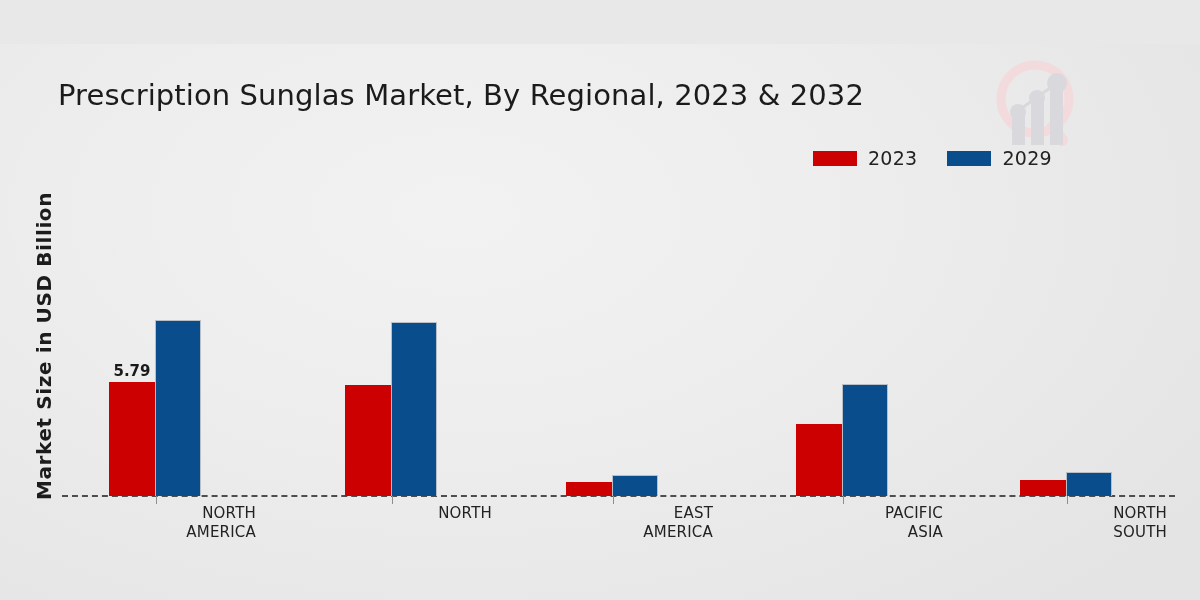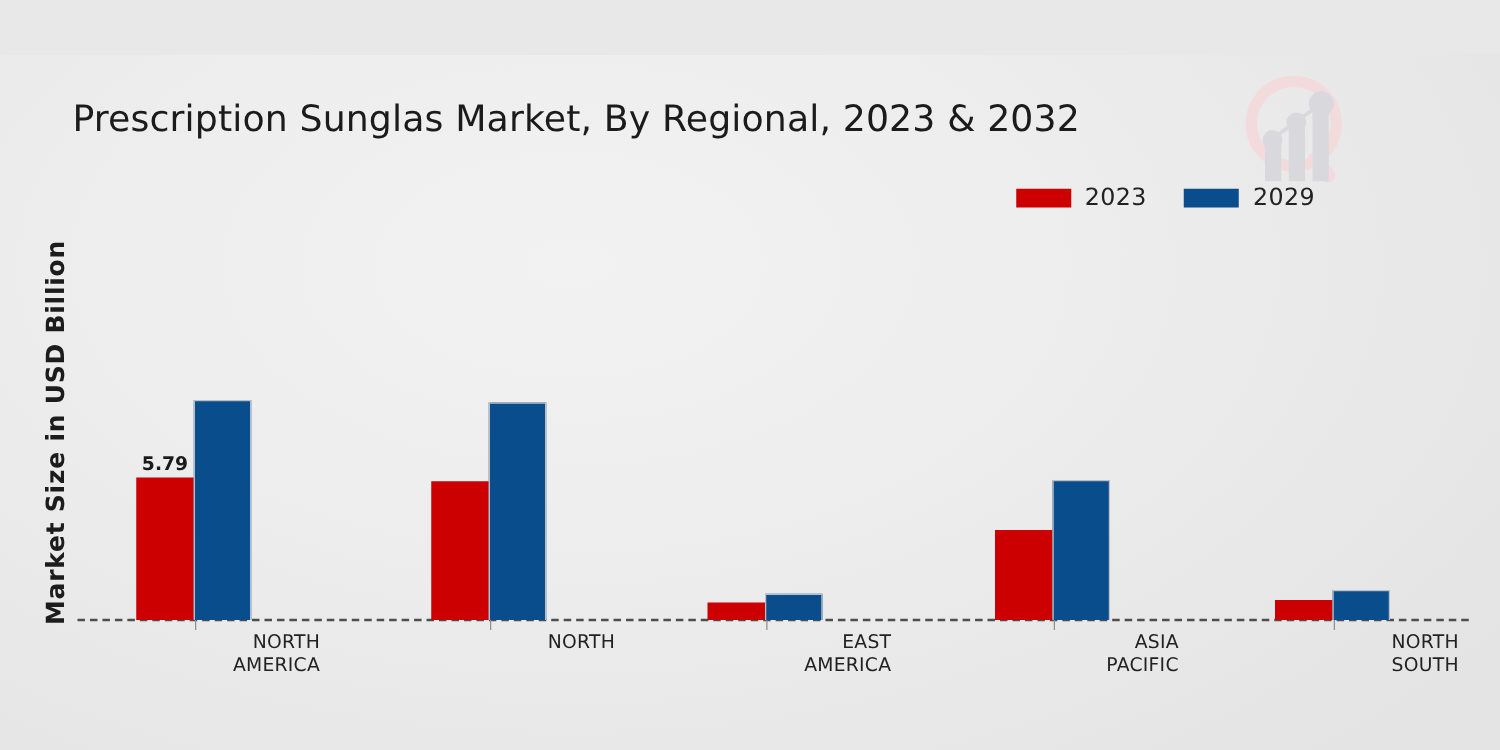--- a/index.html
+++ b/index.html
@@ -252,22 +252,22 @@
             <div style="position: relative; width: 46px;">
               <div class="bar series-0" title="2023: 2.05" style="height: 71.955px;"></div>
             </div>
             <div style="position: relative; width: 46px;">
               <div class="bar series-1" title="2032: 3.19" style="height: 111.969px;"></div>
             </div>
           </div>
         </div>
         <div class="tick" style="left: 843px;"></div>
         <div class="cat-label" style="left: 743px;">
+          <div>PACIFIC</div>
           <div>ASIA</div>
-          <div>PACIFIC</div>
         </div>
         <div class="bar-group" style="left: 1020px;">
           <div class="bars">
             <div style="position: relative; width: 46px;">
               <div class="bar series-0" title="2023: 0.46" style="height: 16.146px;"></div>
             </div>
             <div style="position: relative; width: 46px;">
               <div class="bar series-1" title="2032: 0.68" style="height: 23.868px;"></div>
             </div>
           </div>

